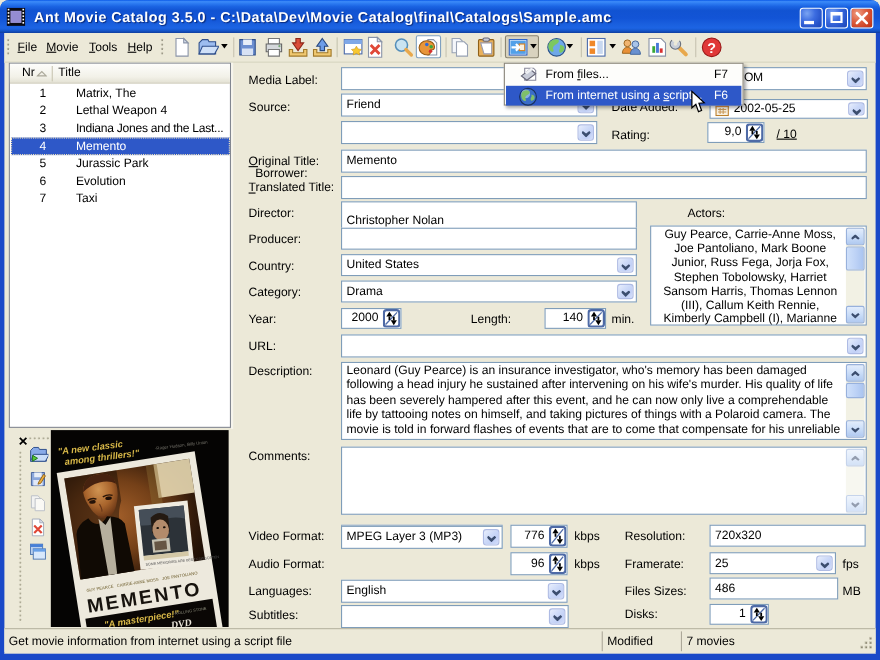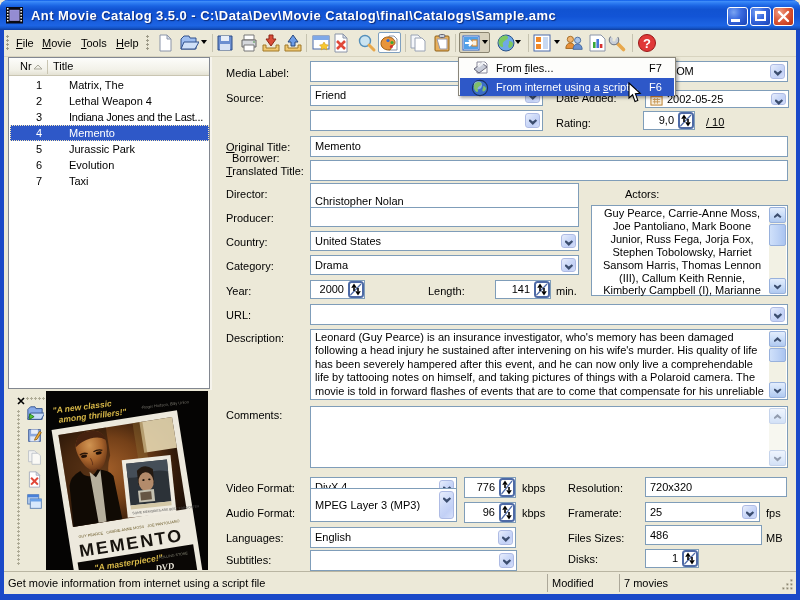--- a/index.html
+++ b/index.html
@@ -422,21 +422,21 @@
       <rect x="1" y="1" width="14" height="15" fill="#fff" stroke="#4E6AA6" stroke-width="2" rx="2.5"></rect>
       <line x1="2.5" y1="14" x2="13" y2="3" stroke="#4E6AA6" stroke-width="1.2"></line>
       <path d="M3.2 6.8 h5.6 l-2.8 -4.4 z" fill="#000"></path>
       <path d="M6 6.8 v3.2" stroke="#000" stroke-width="1.6"></path>
       <path d="M7.2 10.2 h5.6 l-2.8 4.4 z" fill="#000"></path>
       <path d="M10 10.2 v-3.2" stroke="#000" stroke-width="1.6"></path>
     </svg>
   </div>
 <div class="lbl" style="left:428px; top:285px;">Length:</div>
 <div class="spinbox" style="left:495px; top:280px; width:56px; height:19px;">
-    <span class="sv">141</span>
+    <span class="sv">140</span>
     <svg class="spn" width="16" height="17" viewBox="0 0 16 17">
       <rect x="1" y="1" width="14" height="15" fill="#fff" stroke="#4E6AA6" stroke-width="2" rx="2.5"></rect>
       <line x1="2.5" y1="14" x2="13" y2="3" stroke="#4E6AA6" stroke-width="1.2"></line>
       <path d="M3.2 6.8 h5.6 l-2.8 -4.4 z" fill="#000"></path>
       <path d="M6 6.8 v3.2" stroke="#000" stroke-width="1.6"></path>
       <path d="M7.2 10.2 h5.6 l-2.8 4.4 z" fill="#000"></path>
       <path d="M10 10.2 v-3.2" stroke="#000" stroke-width="1.6"></path>
     </svg>
   </div>
 <div class="lbl" style="left:556px; top:285px;">min.</div>
@@ -475,21 +475,21 @@
       <path d="M7.2 12.2 h5.6 l-2.8 4.4 z" fill="#000"></path>
       <path d="M10 12.2 v-3.2" stroke="#000" stroke-width="1.6"></path>
     </svg>
   </div>
 <div class="lbl" style="left:522px; top:482px;">kbps</div>
 <div class="lbl" style="left:568px; top:482px;">Resolution:</div>
 <div class="edit" style="left:645px; top:477px; width:142px; height:20px;">
     <span>720x320</span>
   </div>
 <div class="lbl" style="left:226px; top:507px;">Audio Format:</div>
-<div class="combo" style="left:310px; top:488px; width:147px; height:34px;">
+<div class="combo" style="left:310px; top:478px; width:147px; height:21px;">
     <span>MPEG Layer 3 (MP3)</span>
     <div class="carr"></div>
   </div>
 <div class="spinbox" style="left:464px; top:502px; width:52px; height:21px;">
     <span class="sv">96</span>
     <svg class="spn" width="16" height="19" viewBox="0 0 16 19">
       <rect x="1" y="1" width="14" height="17" fill="#fff" stroke="#4E6AA6" stroke-width="2" rx="2.5"></rect>
       <line x1="2.5" y1="16" x2="13" y2="3" stroke="#4E6AA6" stroke-width="1.2"></line>
       <path d="M3.2 6.8 h5.6 l-2.8 -4.4 z" fill="#000"></path>
       <path d="M6 6.8 v3.2" stroke="#000" stroke-width="1.6"></path>

